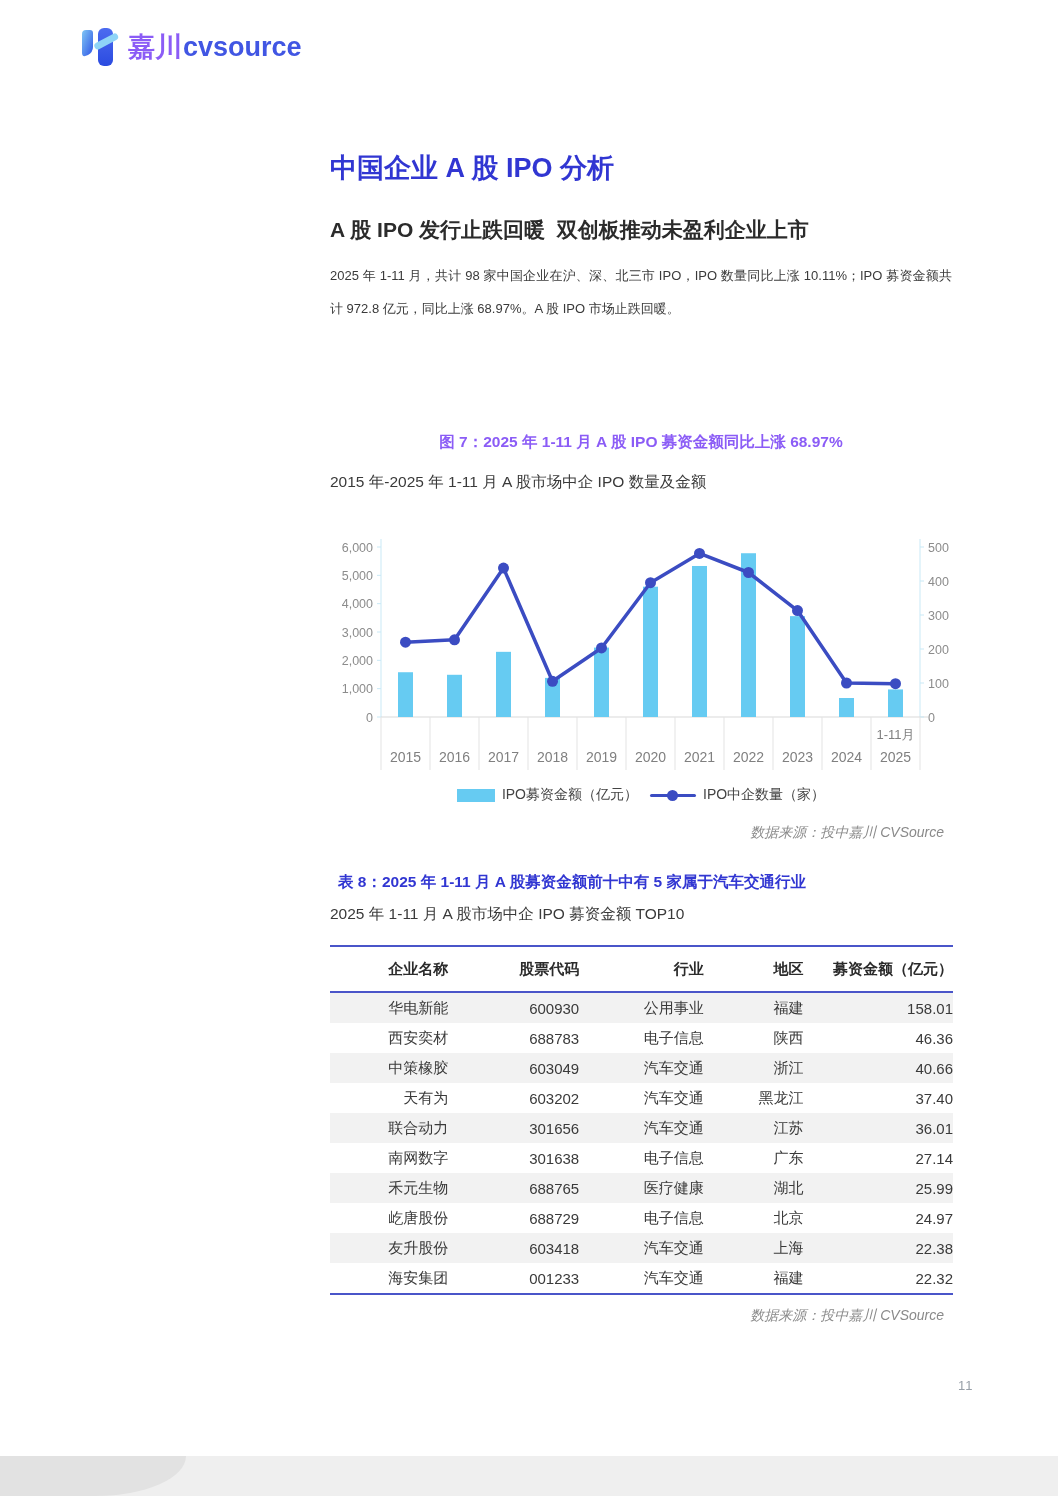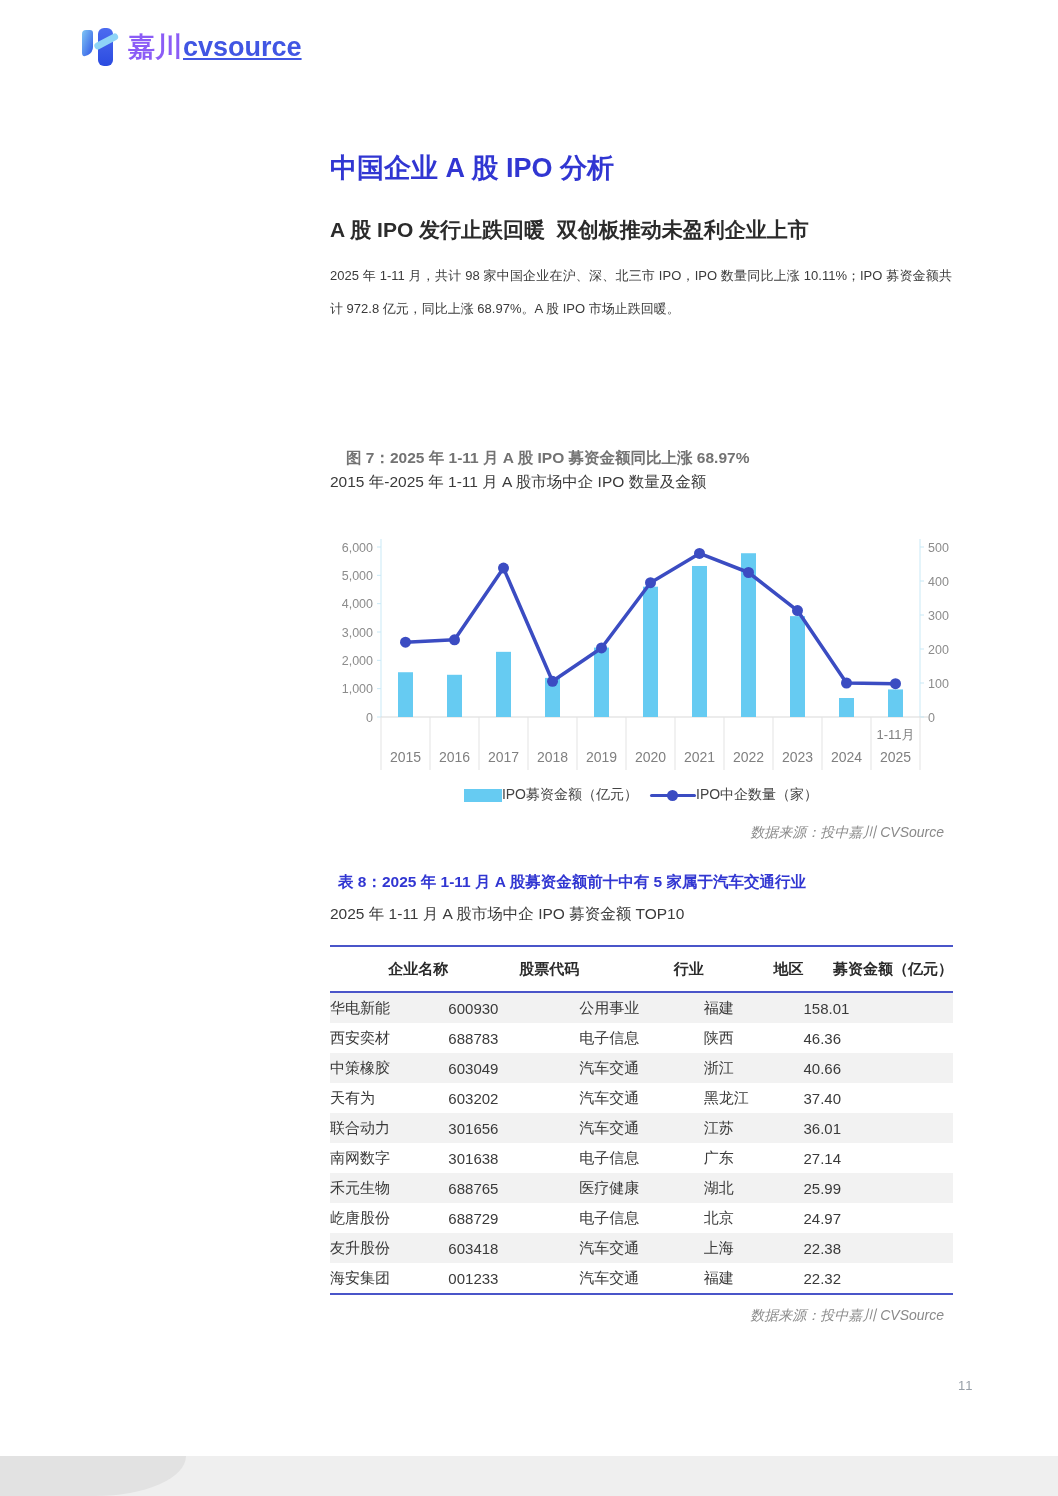--- a/index.html
+++ b/index.html
@@ -5,54 +5,54 @@
   html,body{margin:0;padding:0;}
   body{
     width:1058px;height:1496px;position:relative;background:#ffffff;
     font-family:"Liberation Sans","DejaVu Sans",sans-serif;
     -webkit-font-smoothing:antialiased;overflow:hidden;
   }
   
   .logo{position:absolute;left:76px;top:24px;display:flex;align-items:center;gap:8px;}
   .logo-text{font-size:27px;font-weight:700;letter-spacing:.5px;display:flex;align-items:center;}
   .brand-cn{color:#8b5cf6;}
-  .brand-en{color:#4156E3;font-weight:600;letter-spacing:0;text-decoration:underline;}
+  .brand-en{color:#4156E3;font-weight:600;letter-spacing:0;}
   
   .content{position:absolute;left:330px;top:4px;width:622px;height:1496px;}
   .content > *{position:absolute;left:0;width:622px;box-sizing:border-box;}
   .page-title{top:146px;font-size:27px;font-weight:700;color:#3136D2;margin:0;}
   .page-subtitle{top:212px;font-size:21px;font-weight:700;color:#2b2b2b;margin:0;white-space:pre-wrap;}
   .para{font-size:13px;line-height:33px;color:#3a3a3a;margin:0;text-align:justify;}
   .para-1{top:255px;}
   .para-2{top:321px;}
-  .fig-caption{top:428px;font-size:15.5px;font-weight:700;color:#737373;margin:16px;}
+  .fig-caption{top:428px;font-size:15.5px;font-weight:700;color:#8b5cf6;margin:0;text-align:center;}
   .chart-subtitle{top:468px;font-size:15.5px;color:#3a3a3a;margin:0;}
   .chart-wrap{top:518px;height:252px;}
   .chart-wrap svg{display:block;}
   svg text{font-family:"Liberation Sans","DejaVu Sans",sans-serif;}
   svg .tick{font-size:12.5px;fill:#8c8c8c;}
   svg .xlab{font-size:14px;fill:#808080;}
   svg .xnote{font-size:13px;fill:#808080;}
   .legend{top:782px;display:flex;justify-content:center;align-items:center;gap:12px;font-size:14px;color:#444;}
-  .legend-item{display:flex;align-items:center;}
+  .legend-item{display:flex;align-items:center;gap:7px;}
   .legend-swatch{width:38px;height:13px;background:#66CBF2;display:inline-block;}
   .legend-line{width:46px;height:13px;position:relative;display:inline-block;}
   .legend-line .ln{position:absolute;left:0;right:0;top:5px;height:3.5px;background:#3B4CC2;border-radius:2px;}
   .legend-line .dot{position:absolute;left:17px;top:1px;width:11px;height:11px;border-radius:50%;background:#3B4CC2;}
   .source{font-size:14px;font-style:italic;color:#8a8a8a;text-align:right;padding-right:8px;margin:0;}
   .source-1{top:820px;}
   .source-2{top:1303px;}
   .tbl-caption{top:860px;font-size:15.5px;font-weight:700;color:#3136D2;margin:8px;}
   .tbl-subtitle{top:900px;font-size:15.5px;color:#3a3a3a;margin:0;}
   
   .ipo-table{top:941px;border-collapse:collapse;width:623px;
     border-top:2px solid #4A55C9;border-bottom:2px solid #4A55C9;}
   .ipo-table th{height:44px;font-size:15px;font-weight:700;color:#2b2b2b;
     border-bottom:2px solid #4A55C9;text-align:right;padding:0;}
-  .ipo-table td{height:30px;font-size:15px;color:#3a3a3a;text-align:left;padding:0;}
+  .ipo-table td{height:30px;font-size:15px;color:#3a3a3a;text-align:right;padding:0;}
   .ipo-table tbody tr:nth-child(odd){background:#f2f2f2;}
   
   .page-number{position:absolute;left:958px;top:1378px;font-size:13px;color:#98a0a8;letter-spacing:1px;}
   .footer-bar{position:absolute;left:0;bottom:0;width:1058px;height:40px;background:#efefef;}
   .footer-shape{position:absolute;left:0;top:0;width:186px;height:40px;background:#e2e2e2;
     border-bottom-right-radius:95px 42px;}
   
   .logo-icon{width:44px;height:46px;display:block;}
 </style>
 </head>

